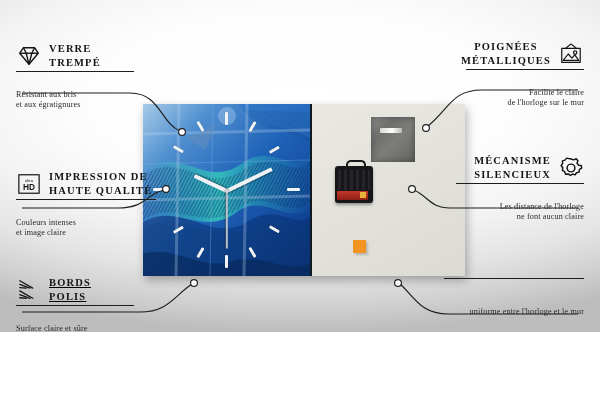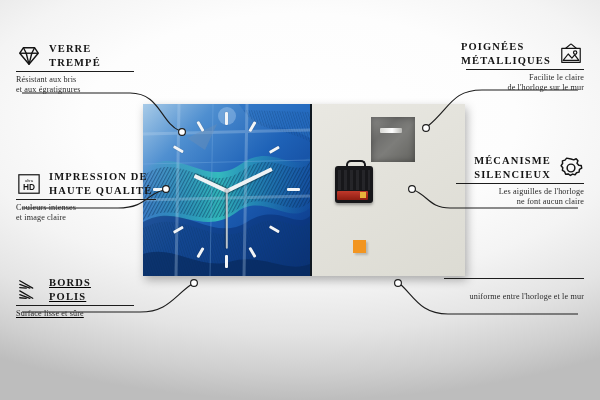--- a/index.html
+++ b/index.html
@@ -2,45 +2,45 @@
 <html><head>
 <meta charset="utf-8">
 <style>
   html,body{margin:0;padding:0;}
   body{
     width:600px;height:400px;overflow:hidden;
     font-family:"Liberation Serif", serif;
     background:#ffffff;
   }
   #stage{
-    position:relative;width:600px;height:400px;overflow:hidden;
+    position:relative;width:600px;height:332px;overflow:hidden;
     background:
       radial-gradient(ellipse 95% 70% at 50% 30%, #ffffff 0%, #fdfdfd 38%, #f4f4f4 58%, #e4e4e4 76%, #cfcfcf 90%, #bdbdbd 100%);
   }
   
   #wires{position:absolute;left:0;top:0;width:600px;height:400px;pointer-events:none;}
   #wires path{fill:none;stroke:#1d1d1d;stroke-width:1.15;}
   #wires circle{fill:#ffffff;stroke:#1d1d1d;stroke-width:1.15;}
 
   
   .feat{position:absolute;}
   .feat .hdr{display:flex;align-items:center;gap:7px;}
   .feat.left .hdr{justify-content:flex-start;}
   .feat.right .hdr{justify-content:flex-end;}
   .ttl{
     font-family:"Liberation Serif", serif;
     font-weight:bold;font-size:10.5px;letter-spacing:1.15px;
     color:#141414;line-height:13.5px;text-transform:uppercase;
   }
   .feat.left .ttl{text-align:left;}
-  .feat.right .ttl{text-align:left;}
+  .feat.right .ttl{text-align:center;}
   .rule{height:1px;background:#1d1d1d;margin-top:2px;}
   .desc{
     font-family:"Liberation Serif", serif;
-    font-size:8.2px;color:#2a2a2a;line-height:10.4px;margin-top:3px;letter-spacing:.12px;
+    font-size:8.2px;color:#2a2a2a;line-height:10.4px;margin-top:18px;letter-spacing:.12px;
   }
   .feat.right .desc{text-align:right;}
   .ico{width:26px;height:24px;flex:0 0 26px;display:block;}
   .ico svg{display:block;width:26px;height:24px;}
 
   
   #product{position:absolute;left:143px;top:104px;width:322px;height:172px;
            filter:drop-shadow(2px 4px 5px rgba(0,0,0,.30));}
   #front{position:absolute;left:0;top:0;width:167px;height:172px;overflow:hidden;
          background:#1f63b8;border-right:2px solid #101820;}
@@ -237,21 +237,21 @@
         </g>
           </svg>
       </span>
       <span class="ttl">
         <span>BORDS</span><br>
         <span>POLIS</span>
       </span>
     </div>
     <div class="rule"></div>
     <div class="desc">
-      <span>Surface lisse et sûre</span>
+      <span>Surface claire et sûre</span>
     </div>
   </div>
 
   <div class="feat right" style="left:466px;top:40px;width:118px;">
     <div class="hdr">
       <span class="ttl">
         <span>POIGNÉES</span><br>
         <span>MÉTALLIQUES</span>
       </span>
       <span class="ico">
@@ -282,21 +282,21 @@
         <svg viewBox="0 0 28 26">
             <g fill="none" stroke="#141414" stroke-width="1.6" stroke-linejoin="round">
           <path d="M14,3.2 l3,1 l2.6,-1.2 l1.9,2.2 l-1,2.6 l1.9,2.2 l2.7,.3 l.5,2.9 l-2.4,1.4 l-.5,2.9 l-2.7,.6 l-1.6,2.3 l-2.7,-.8 l-2.4,1.5 l-2.3,-1.7 l-2.8,.3 l-1.1,-2.7 l-2.4,-1.4 l.4,-2.9 l-1.8,-2.2 l1.6,-2.4 l-.2,-2.8 l2.8,-.8 l1.8,-2.2 Z"></path>
           <circle cx="14" cy="13" r="4.2"></circle>
             </g>
           </svg>
       </span>
     </div>
     <div class="rule"></div>
     <div class="desc">
-      <span>Les aiguilles de l'horloge</span><br>
+      <span>Les distance de l'horloge</span><br>
       <span>ne font aucun claire</span>
     </div>
   </div>
 
   <div class="feat right" style="left:444px;top:276px;width:140px;">
     <div class="rule"></div>
     <div class="desc">
       <br>
       <span>uniforme entre l'horloge et le mur</span>
     </div>

